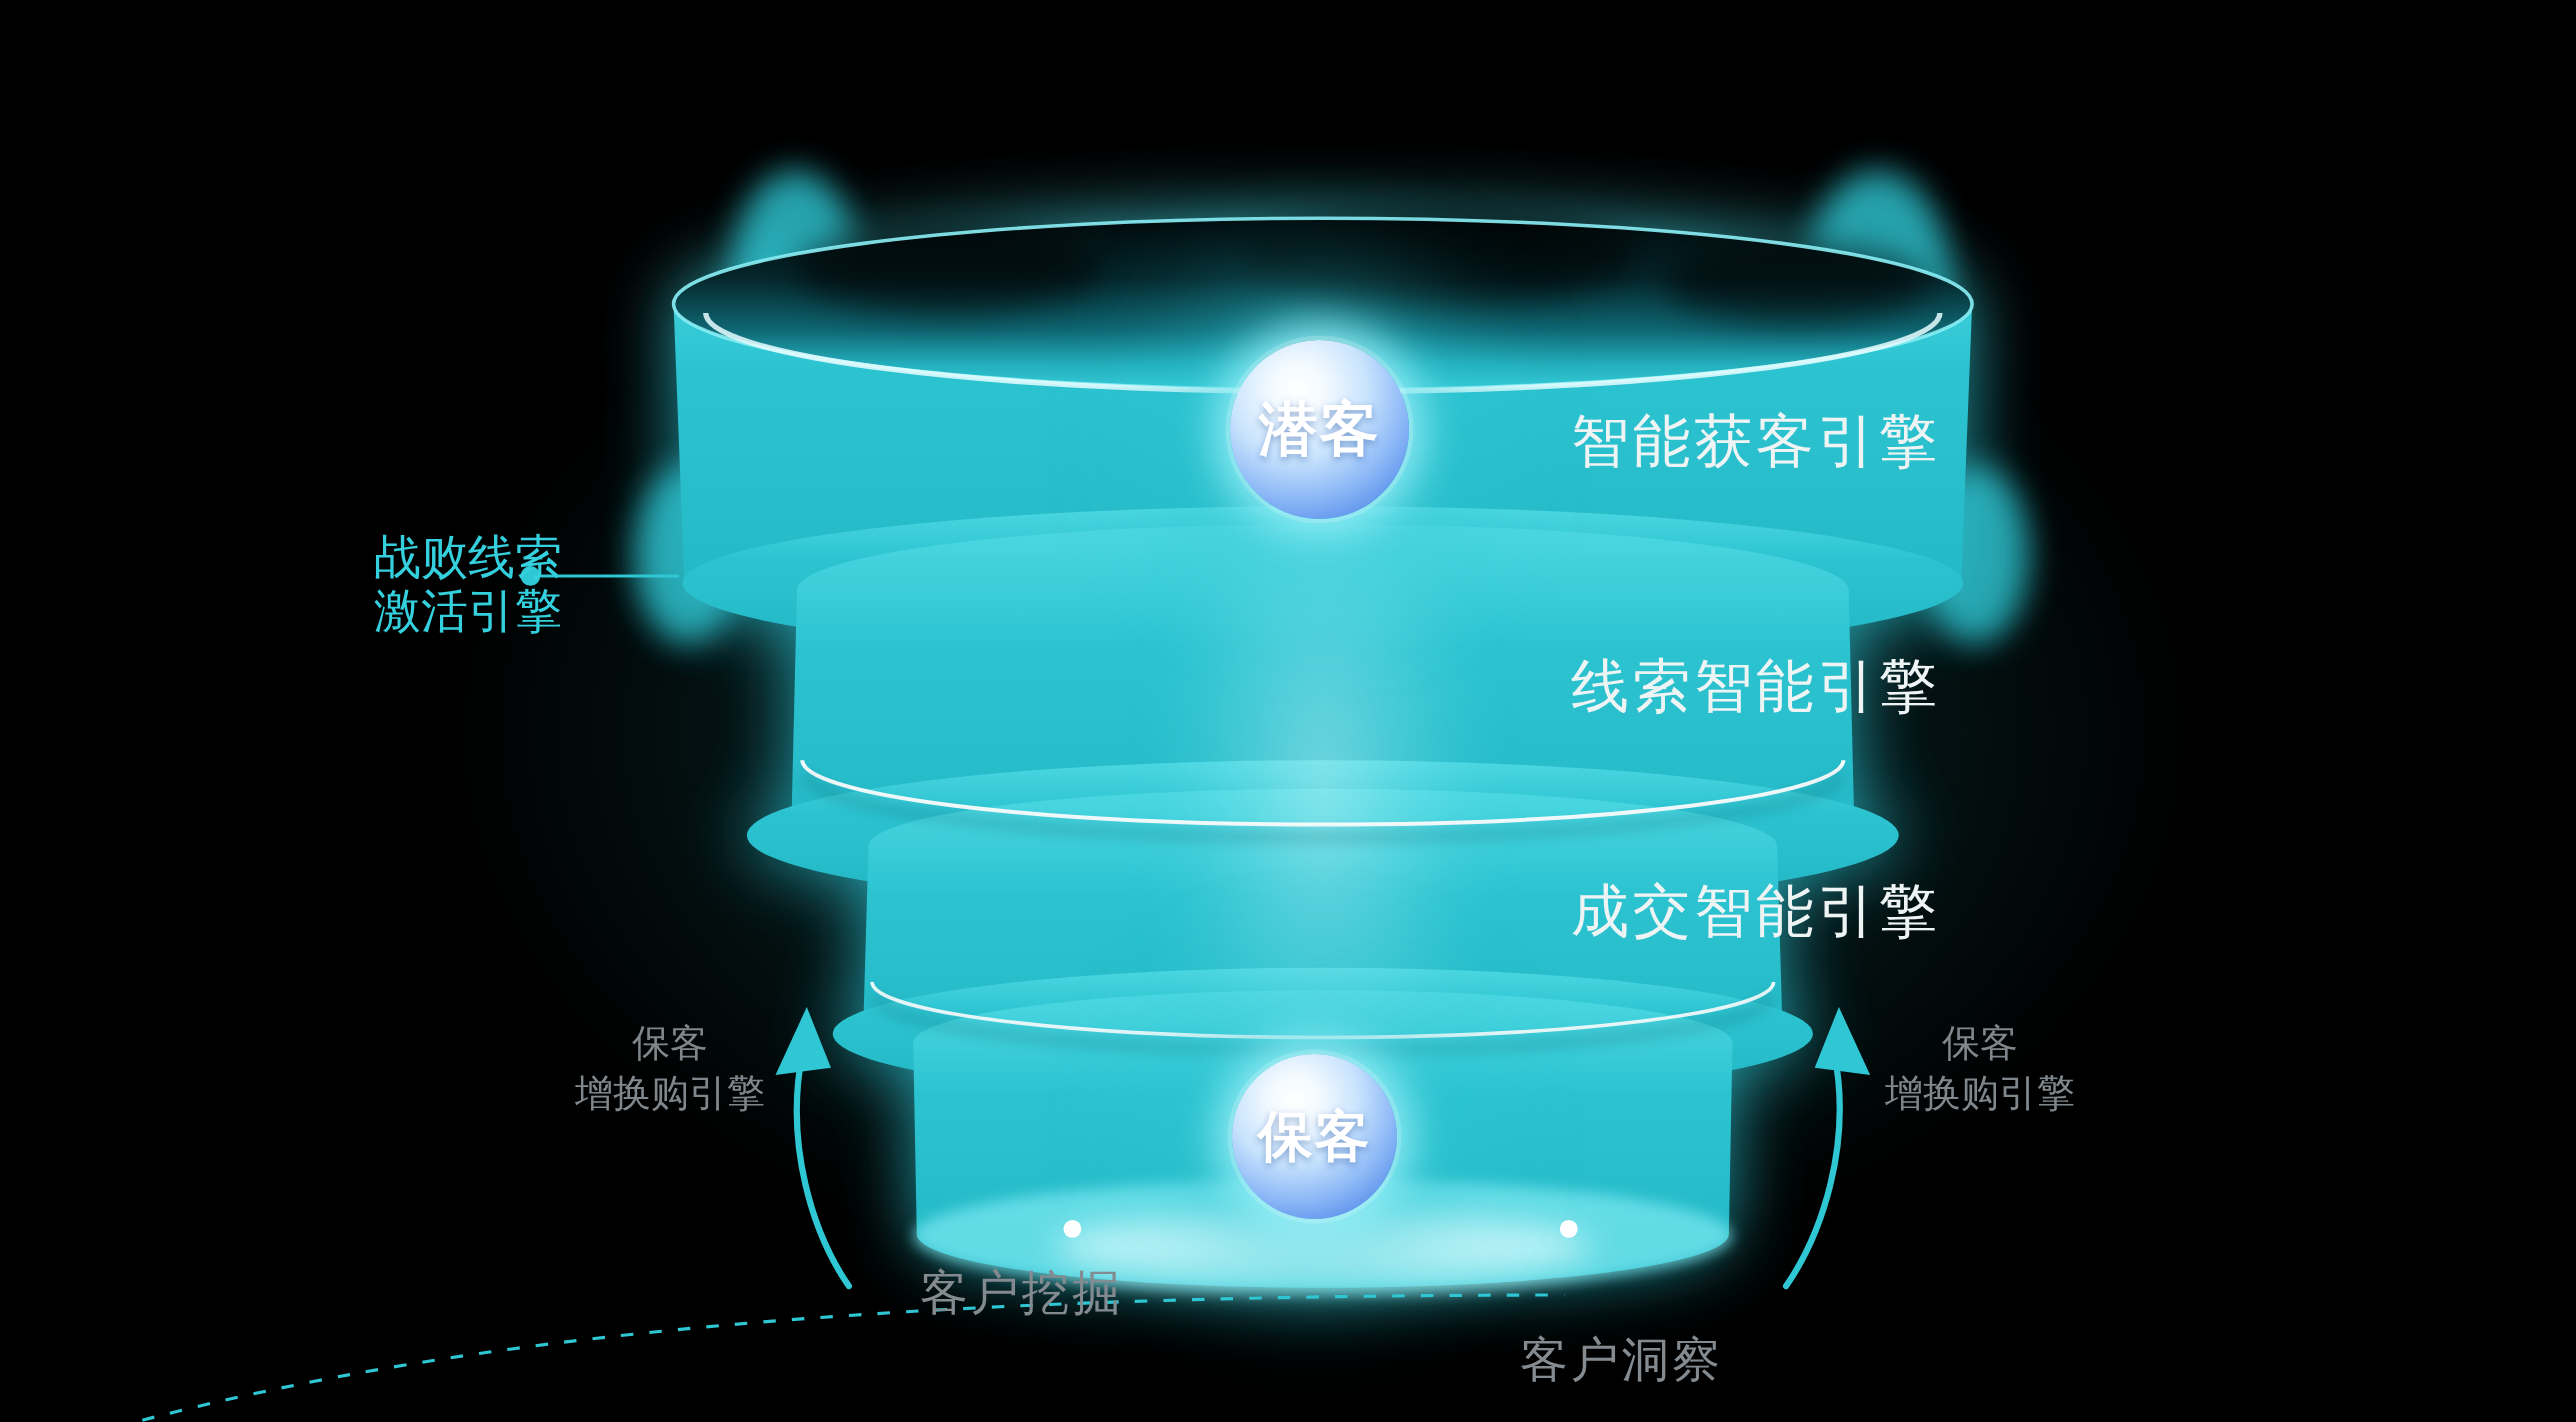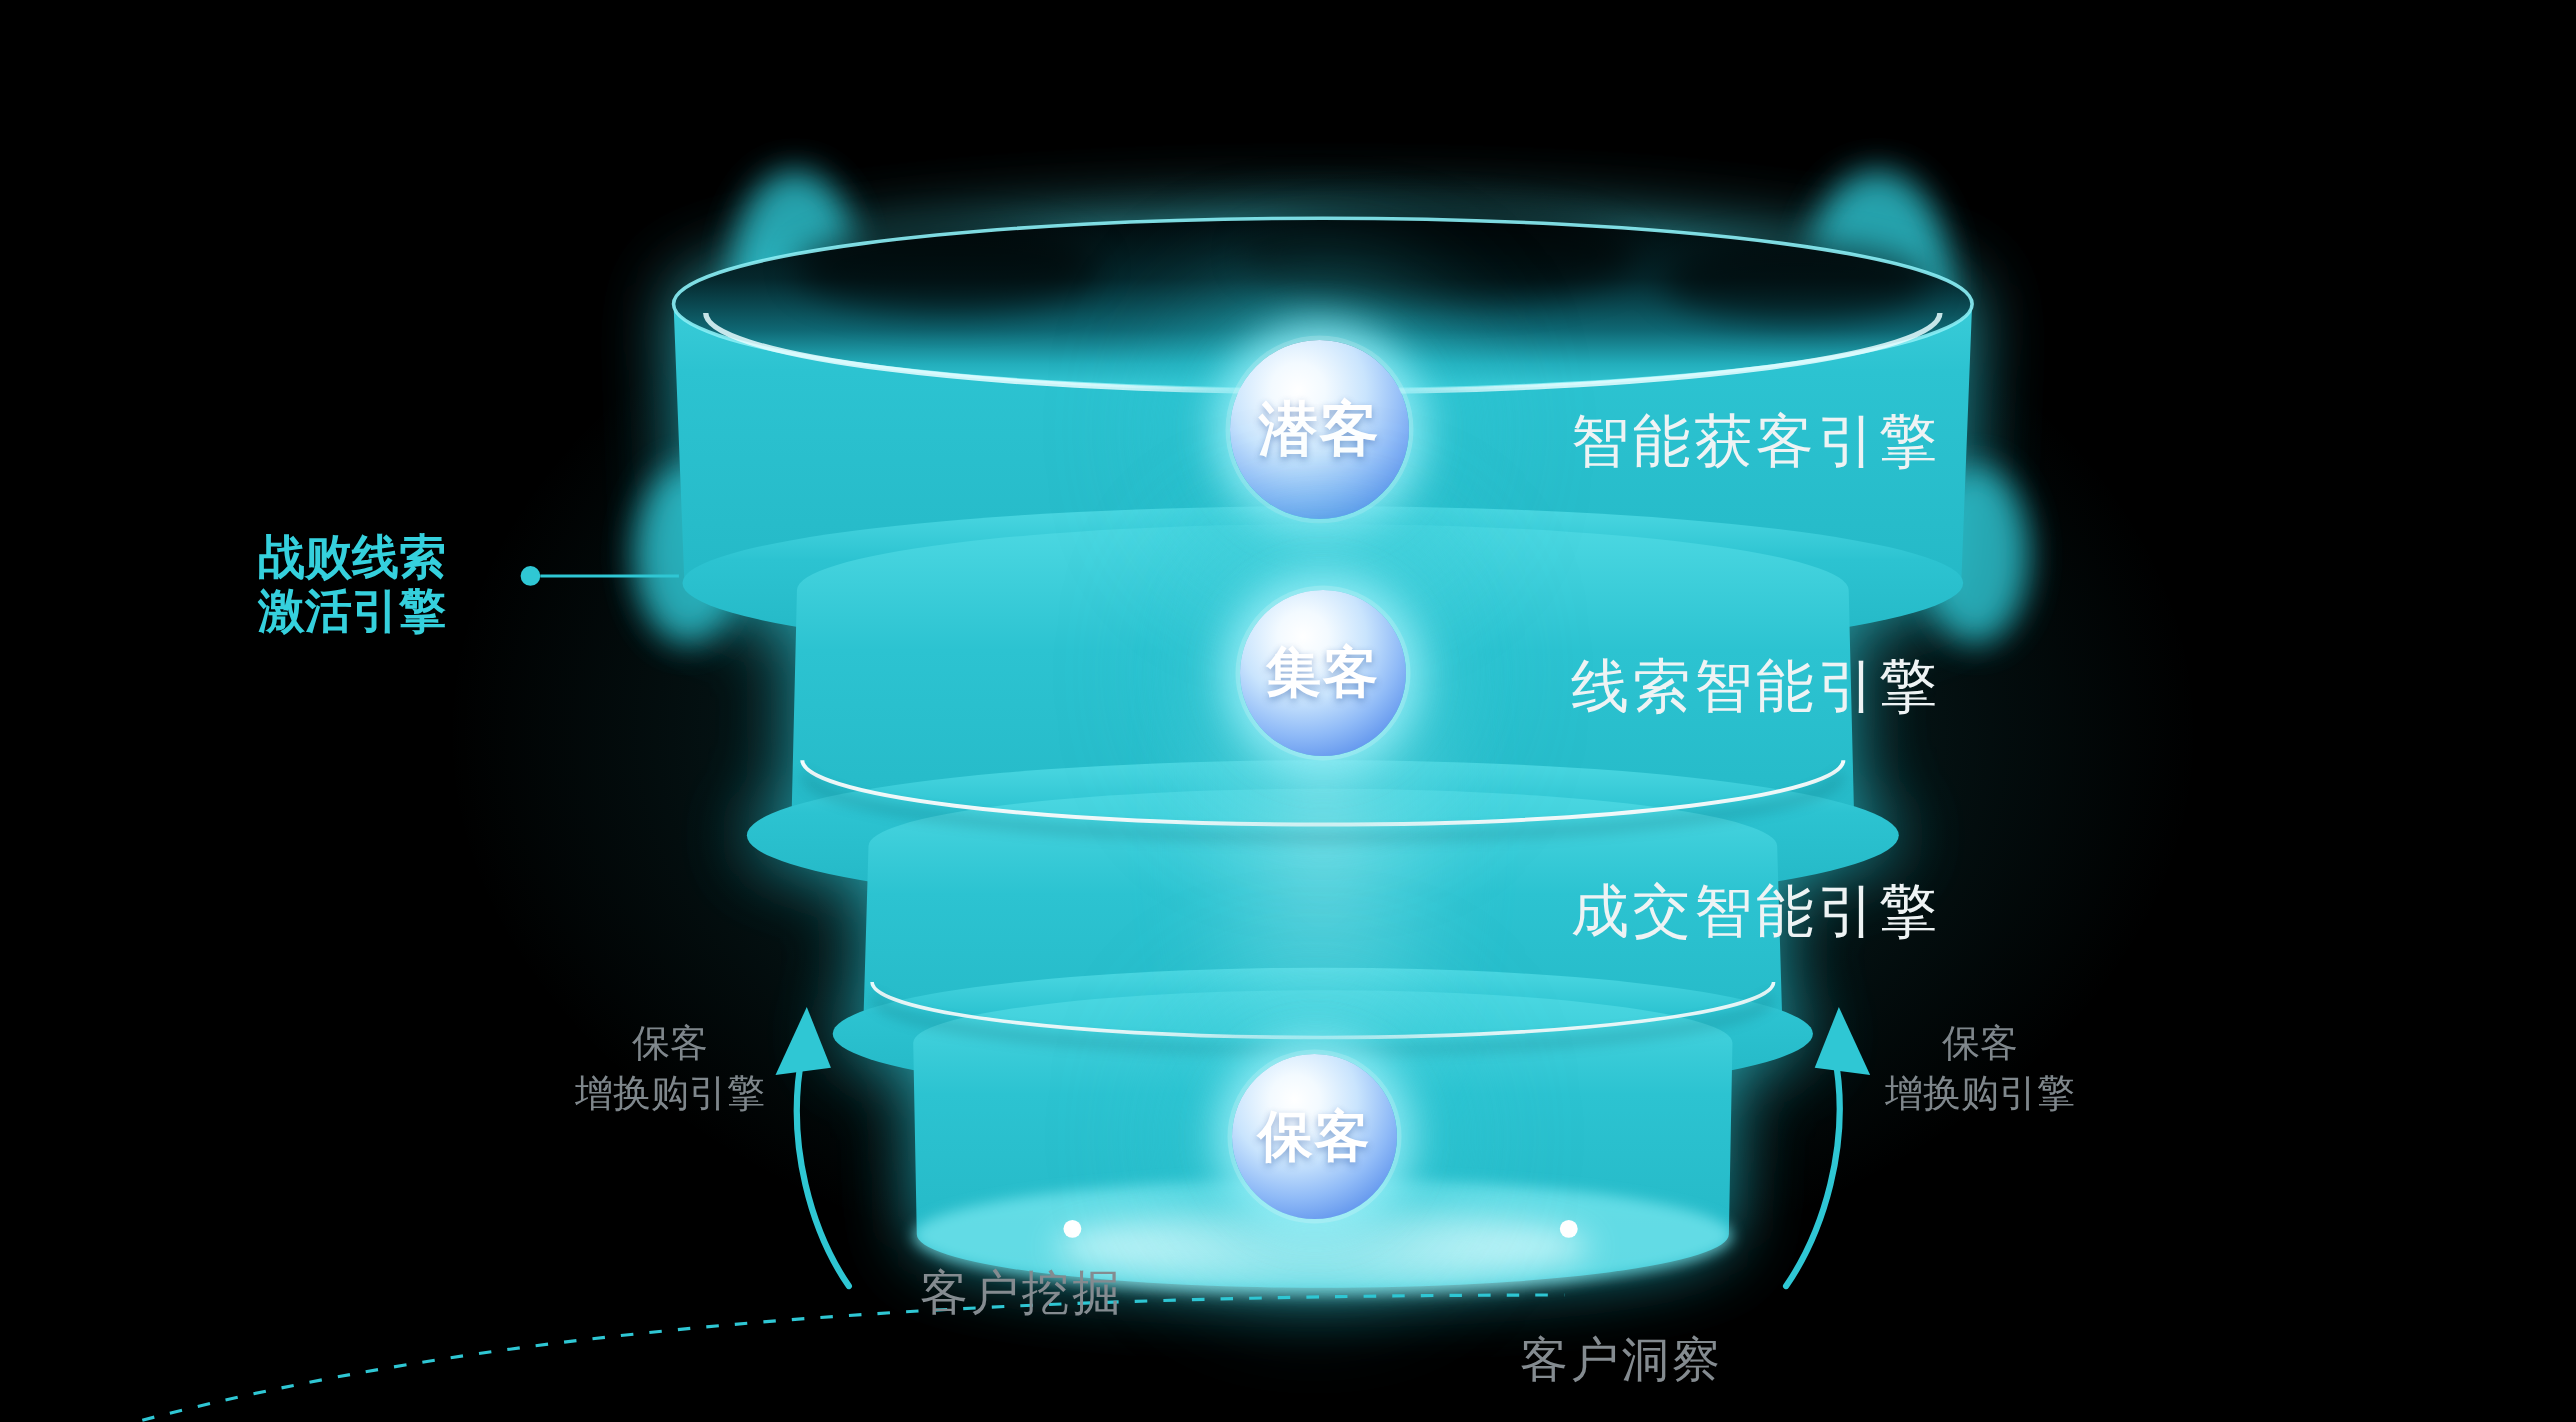--- a/index.html
+++ b/index.html
@@ -23,22 +23,22 @@
   .badge-2{left:1232px;top:590px;width:166px;height:166px;font-size:55px;}
   .badge-3{left:1228px;top:817px;width:166px;height:166px;font-size:55px;}
   .badge-4{left:1224px;top:1054px;width:165px;height:165px;font-size:55px;}
 
   .engine-label{position:absolute;color:#eef3f4;font-size:58px;letter-spacing:3.6px;z-index:6;white-space:nowrap;}
   .engine-1{left:1563px;top:403px;}
   .engine-2{left:1563px;top:648px;}
   .engine-3{left:1563px;top:873px;}
 
   .lost-label{
-    position:absolute;left:250px;top:530px;width:304px;text-align:left;
-    color:#35d0dd;font-weight:bold;font-size:47px;line-height:1.14;z-index:6;
+    position:absolute;left:250px;top:530px;width:304px;text-align:right;
+    color:#35d0dd;font-weight:normal;font-size:47px;line-height:1.14;z-index:6;
   }
   .retain-label{position:absolute;width:322px;text-align:center;color:#7f878c;font-size:38px;line-height:1.32;z-index:6;}
   .retain-left{left:501px;top:1018px;}
   .retain-right{left:1811px;top:1018px;}
 
   .bottom-label{position:absolute;width:233px;text-align:center;color:#848b90;font-size:48px;letter-spacing:2.7px;z-index:6;}
   .bl-left{left:897px;top:1261px;}
   .bl-right{left:1497px;top:1328px;}
 </style>
 </head>
@@ -137,23 +137,20 @@
       <path d="M 1988,1438 C 2028,1380 2062,1280 2042,1178" fill="none" stroke="#2fc7d4" stroke-width="7" stroke-linecap="round"></path>
       <polygon points="2047,1126 2082,1202 2020,1194" fill="#2fc7d4"></polygon>
     </g>
 
     <path d="M 150,1588 C 520,1492 980,1448 1740,1448" fill="none" stroke="#2fc7d4" stroke-width="3.5" stroke-dasharray="14 18"></path>
   </svg>
 
   <div class="badge badge-1">
     <span>潜客</span>
   </div>
-  <div class="badge badge-2">
-    <span>集客</span>
-  </div>
   <div class="badge badge-4">
     <span>保客</span>
   </div>
 
   <div class="engine-label engine-1">智能获客引擎</div>
   <div class="engine-label engine-2">线索智能引擎</div>
   <div class="engine-label engine-3">成交智能引擎</div>
 
   <div class="lost-label">
     <div>战败线索</div>

